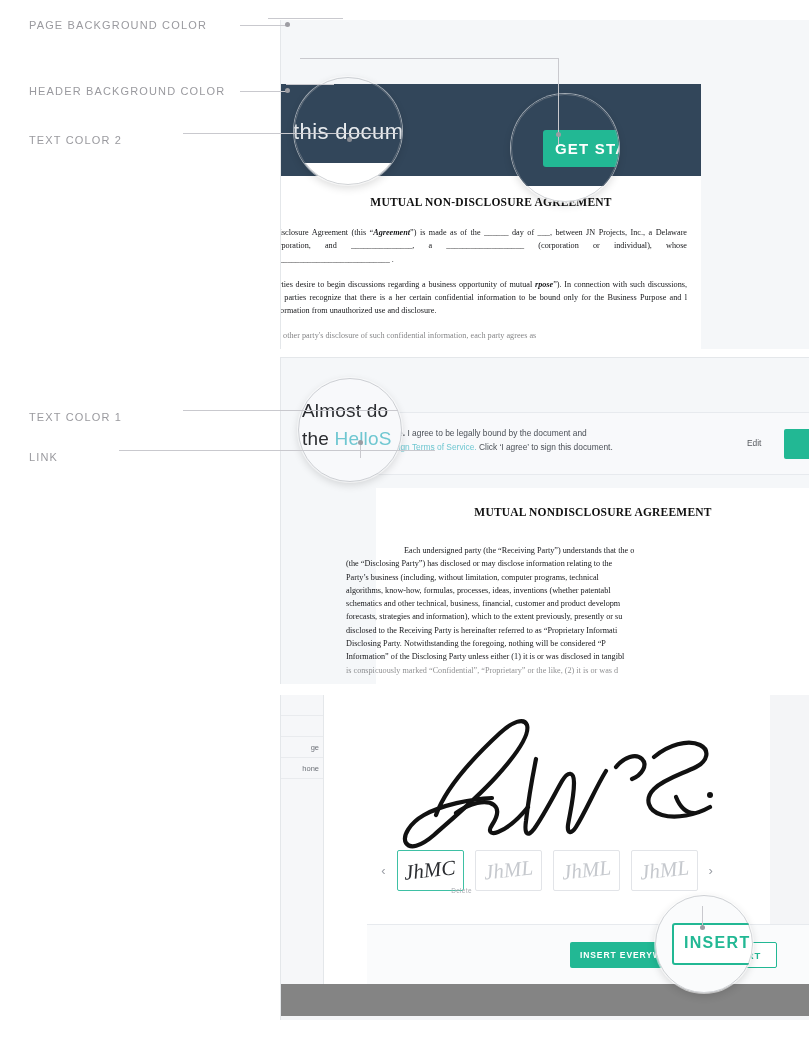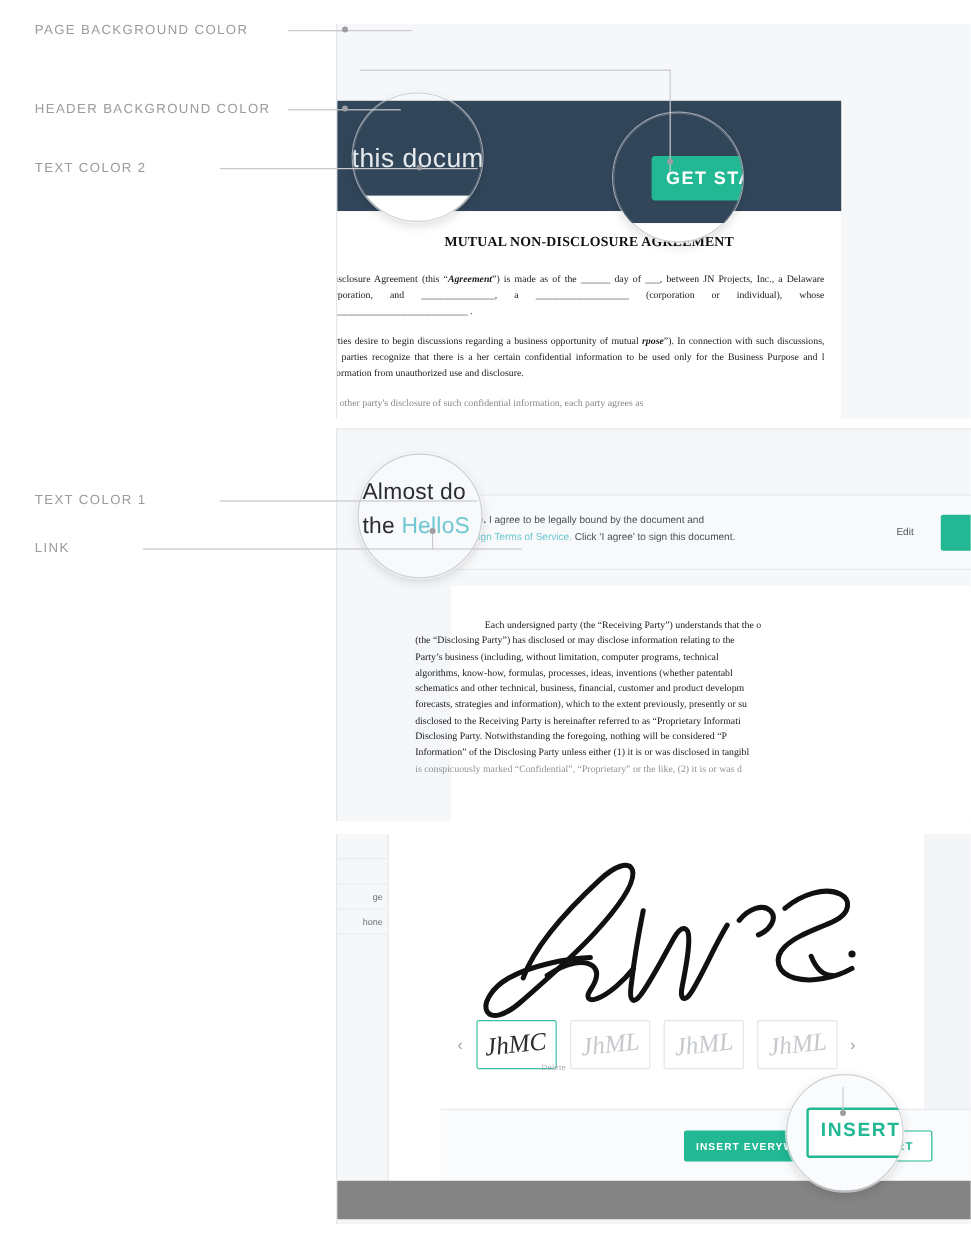--- a/index.html
+++ b/index.html
@@ -5,21 +5,21 @@
   * { box-sizing: border-box; margin: 0; padding: 0; }
   html, body {
     width: 809px; height: 1038px;
     background: #ffffff;
     font-family: "Liberation Sans", sans-serif;
     overflow: hidden;
   }
   #stage { position: relative; width: 809px; height: 1038px; }
 
   
-  .callout { position: absolute; display: flex; align-items: center; height: 14px; gap: 48px; }
+  .callout { position: absolute; display: flex; align-items: flex-start; height: 14px; gap: 48px; }
   .callout .lbl {
     font-size: 11px; letter-spacing: 1.15px; color: #9a9a9f;
     font-weight: 400; white-space: nowrap; line-height: 14px;
   }
   .callout .rule {
     height: 1px; background: #c9c9ce; margin-left: 13px; flex: 0 0 auto;
   }
   .dot {
     position: absolute; width: 5px; height: 5px; border-radius: 50%;
     background: #9d9da3;
@@ -180,21 +180,21 @@
       <div class="doc-title" style="margin:20px 0 0 0;">MUTUAL NON-DISCLOSURE AGREEMENT</div>
       <div class="doc-body" style="margin:18px 14px 0 -10px;">
         <span>-Disclosure Agreement (this “</span><b>Agreement</b><span>”) is made as of the ______ day of</span>
         <span>___, between JN Projects, Inc., a Delaware corporation, and</span>
         <span>_______________, a ___________________ (corporation or individual), whose</span>
         <span>_____________________________ .</span>
       </div>
       <div class="doc-body" style="margin:12px 14px 0 -10px;">
         <span> parties desire to begin discussions regarding a business opportunity of mutual</span>
         <b>rpose</b><span>”).  In connection with such discussions, the parties recognize that there is a</span>
-        <span>her certain confidential information to be used only for the Business Purpose and</span>
+        <span>her certain confidential information to be bound only for the Business Purpose and</span>
         <span>l information from unauthorized use and disclosure.</span>
       </div>
       <div class="doc-body" style="margin:11px 14px 0 -10px; opacity:.55;">the other party's disclosure of such confidential information, each party agrees as</div>
     </div>
   </div>
 
   <div class="loupe" style="left:294px; top:77px; width:108px; height:108px;">
     <div class="inner" style="left:54px; top:54px;">
       <div style="position:absolute; left:-120px; top:-30px; width:260px; height:62px; background:#32465a;"></div>
       <div style="position:absolute; left:-120px; top:32px; width:260px; height:40px; background:#fff;"></div>
@@ -220,20 +220,21 @@
     <div id="p2-bar">
       <div id="p2-agree">
         <b>ne.</b><span> I agree to be legally bound by the document and</span><br>
         <a href="#">Sign Terms of Service.</a><span> Click ‘I agree’ to sign this document.</span>
       </div>
       <button id="p2-edit">Edit</button>
       <button id="p2-sign"></button>
     </div>
 
     <div id="p2-doc">
+      <div class="doc-title" style="margin:18px 0 0 0;">MUTUAL NONDISCLOSURE AGREEMENT</div>
       <div style="margin:26px 0 0 -30px; width:470px;">
         <div class="doc-body" style="text-align:left; white-space:nowrap; text-indent:58px;">Each undersigned party (the “Receiving Party”) understands that the o</div>
         <div class="doc-body" style="text-align:left; white-space:nowrap;">(the “Disclosing Party”) has disclosed or may disclose information relating to the</div>
         <div class="doc-body" style="text-align:left; white-space:nowrap;">Party’s business (including, without limitation, computer programs, technical</div>
         <div class="doc-body" style="text-align:left; white-space:nowrap;">algorithms, know-how, formulas, processes, ideas, inventions (whether patentabl</div>
         <div class="doc-body" style="text-align:left; white-space:nowrap;">schematics and other technical, business, financial, customer and product developm</div>
         <div class="doc-body" style="text-align:left; white-space:nowrap;">forecasts, strategies and information), which to the extent previously, presently or su</div>
         <div class="doc-body" style="text-align:left; white-space:nowrap;">disclosed to the Receiving Party is hereinafter referred to as “Proprietary Informati</div>
         <div class="doc-body" style="text-align:left; white-space:nowrap;">Disclosing Party.  Notwithstanding the foregoing, nothing will be considered “P</div>
         <div class="doc-body" style="text-align:left; white-space:nowrap;">Information” of the Disclosing Party unless either (1) it is or was disclosed in tangibl</div>

